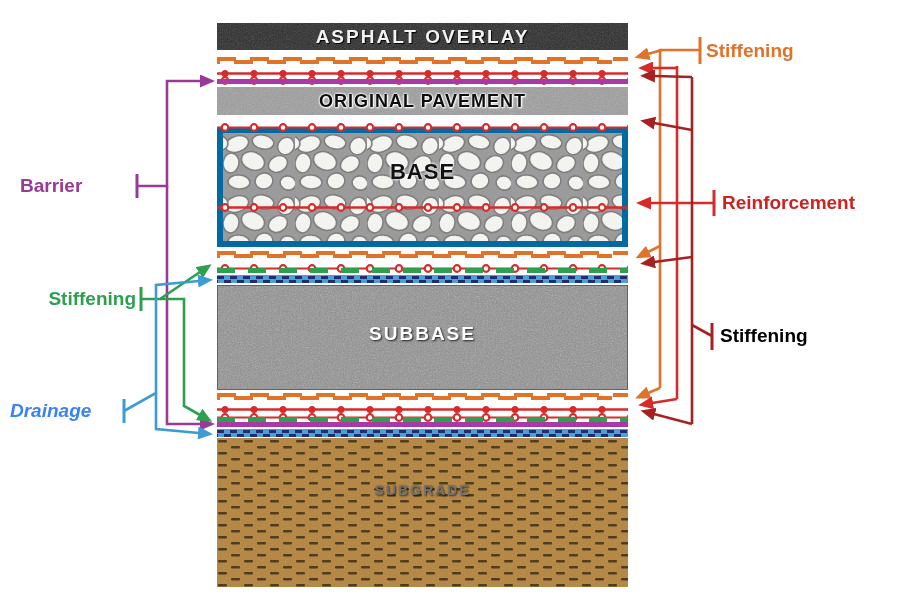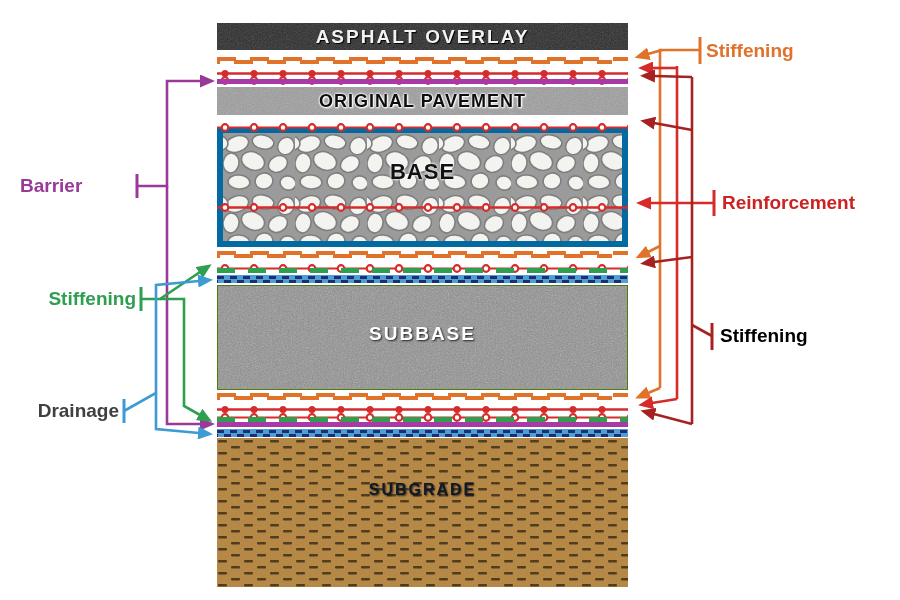--- a/index.html
+++ b/index.html
@@ -16,21 +16,21 @@
   .layer .cap{position:relative;z-index:2;font-weight:bold;white-space:nowrap;}
   #layer-asphalt .cap{color:#f2f2f2;font-size:19px;letter-spacing:2px;text-shadow:1px 1px 1px #000;}
   #layer-pavement .cap{color:#0d0d0d;font-size:18px;letter-spacing:1px;
     text-shadow:0 0 2px #fff,0 0 2px #fff,0 0 3px #fff,1px 1px 2px #fff;}
   #layer-base{border:6px solid #0369a1;box-sizing:border-box;}
   #layer-base .cap{color:#111;font-size:22px;letter-spacing:1px;transform:translateY(-15px);
     text-shadow:0 0 3px #fff,0 0 3px #fff;}
   #layer-subbase{border:1px solid #4d7c0f;box-sizing:border-box;}
   #layer-subbase .cap{color:#fff;font-size:19px;letter-spacing:2px;transform:translateY(-4px);
     text-shadow:1px 1px 2px rgba(0,0,0,.8);}
-  #layer-subgrade .cap{color:#0f172a;font-size:16px;letter-spacing:2px;transform:translateY(-23px);
+  #layer-subgrade .cap{color:#737373;font-size:14px;letter-spacing:2px;transform:translateY(-23px);
     text-shadow:1px 1px 2px rgba(0,0,0,.7);}
   .strip{position:absolute;left:217px;width:411px;}
   .orange-dash{
     height:7px;
     background-image:
       repeating-linear-gradient(90deg,#E0722A 0 19px,rgba(0,0,0,0) 19px 33px),
       repeating-linear-gradient(90deg,#E0722A 0 19px,rgba(0,0,0,0) 19px 33px);
     background-size:100% 4px,100% 4px;
     background-position:0 0,-16px 3px;
     background-repeat:no-repeat,no-repeat;
@@ -45,21 +45,21 @@
     background-image:
       repeating-linear-gradient(90deg,#1d2f70 0 7px,rgba(0,0,0,0) 7px 13px),
       repeating-linear-gradient(90deg,#1d2f70 0 7px,rgba(0,0,0,0) 7px 13px);
     background-size:100% 3px,100% 3px;
     background-position:0 1px,-6px 5px;
     background-repeat:no-repeat,no-repeat;
   }
   .fn{position:absolute;font-weight:bold;font-size:19px;height:24px;line-height:24px;white-space:nowrap;}
   #lbl-barrier{left:20px;width:112px;top:174px;text-align:left;color:#993A99;}
   #lbl-filtration{left:20px;width:116px;top:287px;text-align:right;color:#2E9E4F;}
-  #lbl-drainage{left:10px;width:109px;top:399px;text-align:right;color:#404040;}
+  #lbl-drainage{left:10px;width:109px;top:399px;color:#3b82f6;font-style:italic;}
   #lbl-separation{left:706px;top:39px;color:#E0722A;}
   #lbl-reinforcement{left:722px;top:191px;color:#CC2222;}
   #lbl-stiffening{left:720px;top:324px;color:#000000;}
   .overlay{position:absolute;left:0;top:0;pointer-events:none;}
 </style>
 </head>
 <body>
 
 <div class="stage">
 

